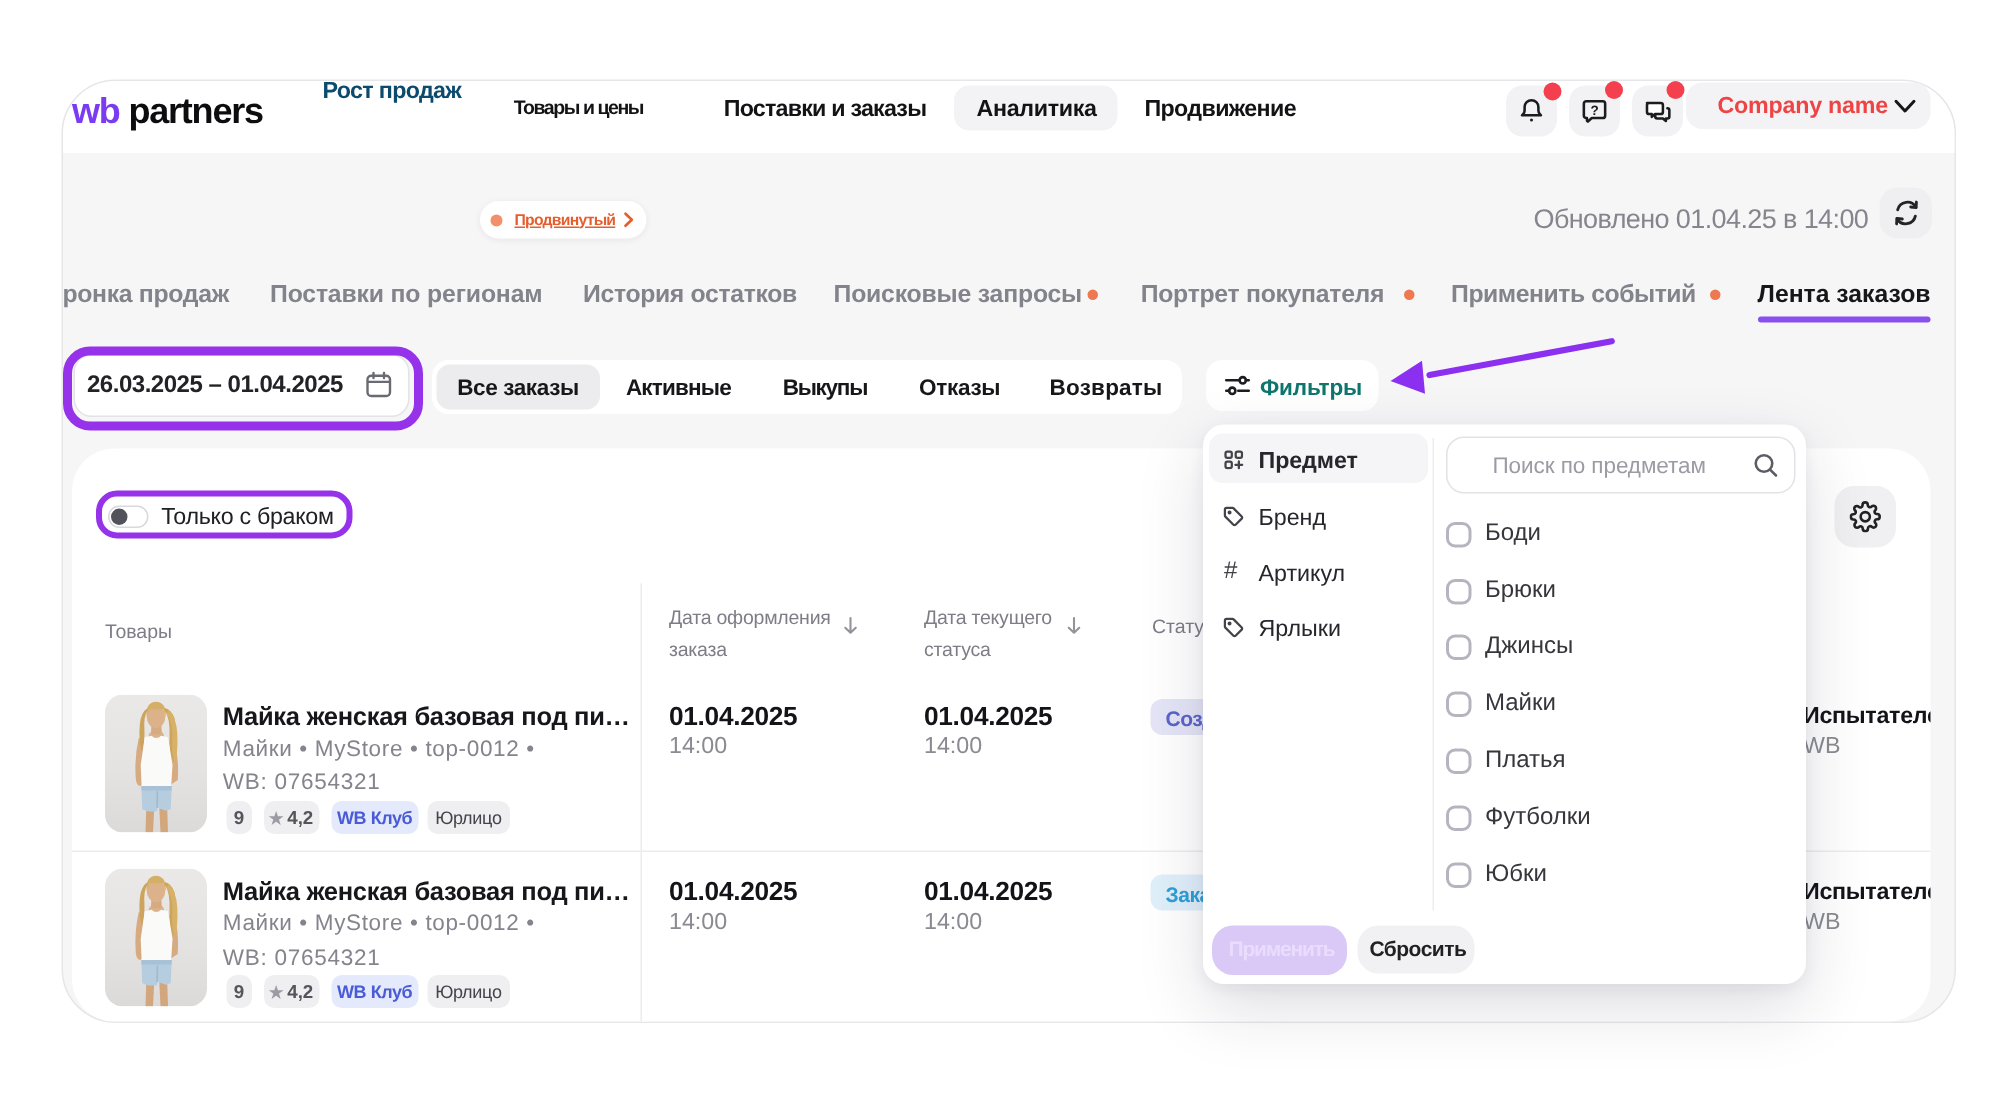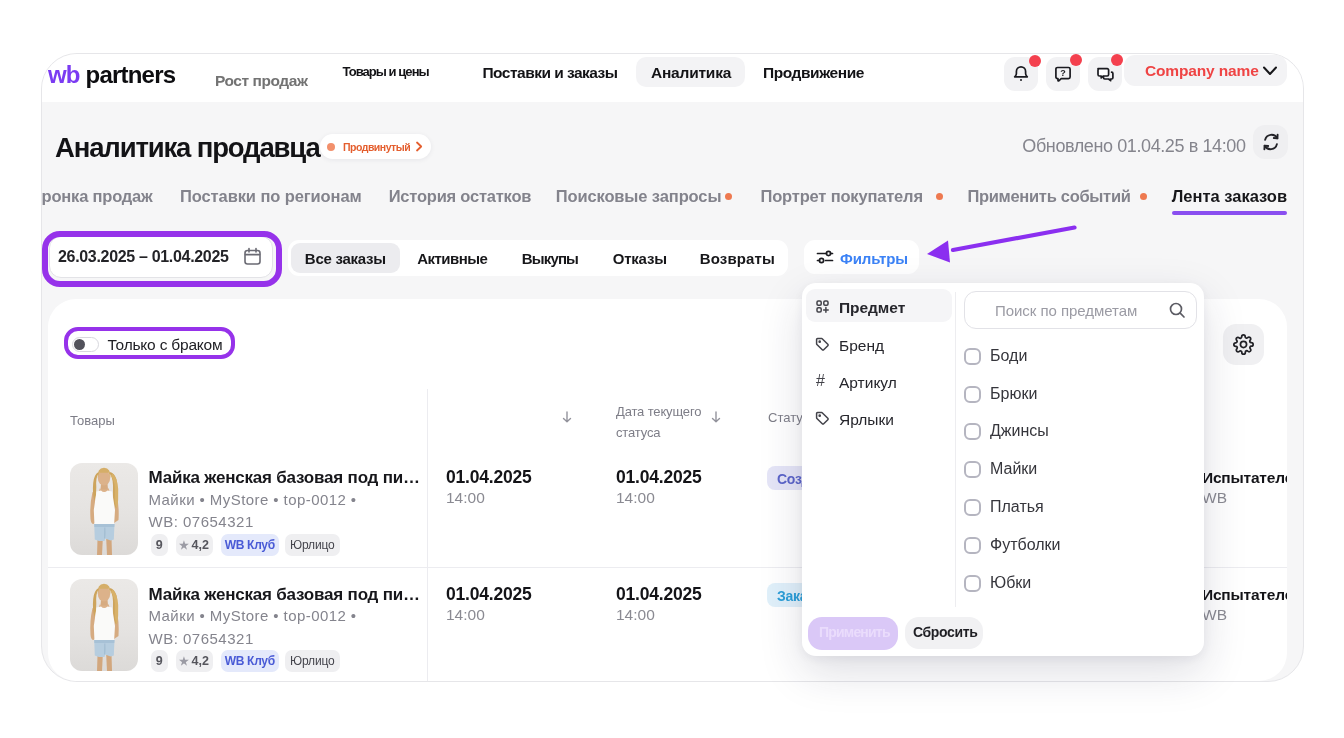--- a/index.html
+++ b/index.html
@@ -9,21 +9,21 @@
 </style>
 </head>
 <body>
 <div id="page">
 
   <div class="abs" id="card" style="left:41px;top:53px;width:1263px;height:629px;background:#f6f6f7;border:1px solid #e6e6e9;border-radius:36px;"></div>
   <div class="abs" id="hdrband" style="left:42px;top:54px;width:1261px;height:48px;background:#fff;border-radius:35px 35px 0 0;"></div>
 
   <div class="abs" style="left:48px;top:61px;font-size:24px;font-weight:700;letter-spacing:-0.8px;color:#0d0d10;"><span style="color:#7b3bf2;">wb</span> partners</div>
 
-  <div class="abs b" id="nav-rost" style="left:215px;top:72px;font-size:15.5px;letter-spacing:-0.44px;color:#737373;text-align:right;">Рост продаж</div>
+  <div class="abs b" id="nav-rost" style="left:215px;top:52px;font-size:15.5px;letter-spacing:-0.44px;color:#0c4a6e;text-align:right;">Рост продаж</div>
   <div class="abs b" id="nav-tov" style="left:342.5px;top:64px;font-size:13px;letter-spacing:-0.95px;color:#131316;">Товары и цены</div>
   <div class="abs b" id="nav-post" style="left:482.5px;top:64px;font-size:15.5px;letter-spacing:-0.52px;color:#131316;">Поставки и заказы</div>
   <div class="abs" id="nav-anal-pill" style="left:636px;top:57px;width:109px;height:30px;background:#f3f3f5;border-radius:10px;"></div>
   <div class="abs b" id="nav-anal" style="left:651px;top:64px;font-size:15.5px;letter-spacing:-0.22px;color:#131316;">Аналитика</div>
   <div class="abs b" id="nav-prod" style="left:763px;top:64px;font-size:15.5px;letter-spacing:-0.43px;color:#131316;">Продвижение</div>
 
   <div class="abs" style="left:1004px;top:57px;width:34px;height:34px;background:#f2f2f4;border-radius:11px;"></div>
   <div class="abs" style="left:1046px;top:57px;width:34px;height:34px;background:#f2f2f4;border-radius:11px;"></div>
   <div class="abs" style="left:1088px;top:57px;width:34px;height:34px;background:#f2f2f4;border-radius:11px;"></div>
   <svg class="abs" style="left:1011px;top:64px;" width="20" height="20" viewBox="0 0 20 20" fill="none" stroke="#1b1b20" stroke-width="1.7" stroke-linecap="round" stroke-linejoin="round">
@@ -41,24 +41,23 @@
   <div class="abs" style="left:1028.5px;top:54.5px;width:12px;height:12px;border-radius:50%;background:#f4404e;"></div>
   <div class="abs" style="left:1070px;top:54px;width:12px;height:12px;border-radius:50%;background:#f4404e;"></div>
   <div class="abs" style="left:1111px;top:54px;width:12px;height:12px;border-radius:50%;background:#f4404e;"></div>
 
   <div class="abs" style="left:1124px;top:54.5px;width:163px;height:31px;background:#f3f3f5;border-radius:11px;"></div>
   <div class="abs b" id="company" style="left:1145px;top:62px;font-size:15.5px;letter-spacing:-0.15px;color:#ef4444;">Company name</div>
   <svg class="abs" style="left:1262px;top:66px;" width="16" height="10" viewBox="0 0 16 10" fill="none" stroke="#17171a" stroke-width="2" stroke-linecap="round" stroke-linejoin="round">
       <path d="M2 1.5 8 8l6-6.5"></path>
     </svg>
 
-  <div class="abs" id="h1" style="left:55px;top:132px;font-size:27.5px;font-weight:700;letter-spacing:-1.15px;color:#131316;">Аналитика продавца</div>
   <div class="abs" style="left:320px;top:134px;width:111px;height:25px;background:#fff;border-radius:13px;box-shadow:0 1px 5px rgba(30,30,50,0.07);"></div>
   <div class="abs" style="left:327px;top:142.5px;width:8px;height:8px;border-radius:50%;background:#f2906c;"></div>
-  <div class="abs b" id="prodv" style="left:343px;top:140.5px;font-size:10.5px;letter-spacing:-0.5px;color:#e45e2e;">Продвинутый</div>
+  <div class="abs b" id="prodv" style="left:343px;top:140.5px;font-size:10.5px;letter-spacing:-0.5px;color:#e45e2e;text-decoration:underline;">Продвинутый</div>
   <svg class="abs" style="left:415px;top:141px;" width="8" height="11" viewBox="0 0 8 11" fill="none" stroke="#e45e2e" stroke-width="1.8" stroke-linecap="round" stroke-linejoin="round">
       <path d="M2 1.5 6.2 5.5 2 9.5"></path>
     </svg>
 
   <div class="abs" id="updated" style="right:98.5px;top:136px;font-size:18px;letter-spacing:-0.4px;color:#85858d;">Обновлено 01.04.25 в 14:00</div>
   <div class="abs" style="left:1253px;top:125px;width:35px;height:34px;background:#efeff1;border-radius:12px;"></div>
   <svg class="abs" style="left:1261.5px;top:132.5px;" width="18" height="18" viewBox="0 0 18 18" fill="none" stroke="#232328" stroke-width="1.9" stroke-linecap="round" stroke-linejoin="round">
     <path d="M15.3 5.2A6.6 6.6 0 0 0 3.1 6.9"></path>
       <path d="M2.7 12.8a6.6 6.6 0 0 0 12.2-1.7"></path>
     <path d="M15.6 1.7l-0.2 3.7-3.6-0.4"></path>
@@ -97,21 +96,21 @@
   <div class="abs b" id="sg4" style="left:612.7px;top:250px;font-size:15px;letter-spacing:-0.2px;color:#17171a;">Отказы</div>
   <div class="abs b" id="sg5" style="left:699.7px;top:250px;font-size:15px;letter-spacing:0.15px;color:#17171a;">Возвраты</div>
 
   <div class="abs" style="left:804px;top:240px;width:114.5px;height:33.5px;background:#fff;border-radius:11px;"></div>
   <svg class="abs" style="left:816px;top:248px;" width="18" height="18" viewBox="0 0 18 18" fill="none" stroke="#1c1c21" stroke-width="1.7" stroke-linecap="round">
     <path d="M1.5 5.5h9M14.5 5.5h2"></path>
       <circle cx="12.5" cy="5.5" r="2.1"></circle>
     <path d="M1.5 12.5h2M9.5 12.5h7"></path>
       <circle cx="5.5" cy="12.5" r="2.1"></circle>
   </svg>
-  <div class="abs b" id="filtry" style="left:840px;top:250px;font-size:15px;letter-spacing:-0.1px;color:#3b82f6;">Фильтры</div>
+  <div class="abs b" id="filtry" style="left:840px;top:250px;font-size:15px;letter-spacing:-0.1px;color:#0f766e;">Фильтры</div>
 
   <svg class="abs" style="left:920px;top:220px;" width="165" height="45" viewBox="0 0 165 45">
     <path d="M154.5 7.5 L33 30" stroke="#8b2ff0" stroke-width="4.2" stroke-linecap="round" fill="none"></path>
     <path d="M7 34 L28 20.5 L30 42.5 Z" fill="#8b2ff0"></path>
   </svg>
 
   <div class="abs" id="panel" style="left:48px;top:299px;width:1239px;height:382px;background:#fff;border-radius:28px;overflow:hidden;">
 
     <div class="abs" style="left:24px;top:38px;width:27px;height:15px;background:#fff;border:1.5px solid #d8d8de;border-radius:8px;"></div>
     <div class="abs" style="left:25.5px;top:39.7px;width:11.6px;height:11.6px;border-radius:50%;background:#52525b;"></div>
@@ -119,20 +118,21 @@
 
     <div class="abs" style="left:16px;top:28px;width:171px;height:32px;border:4px solid #9632ea;border-radius:14px;"></div>
 
     <div class="abs" style="left:1175px;top:25px;width:41px;height:41px;background:#f0f0f2;border-radius:13px;"></div>
     <svg class="abs" style="left:1185px;top:35px;" width="21" height="21" viewBox="0 0 24 24" fill="none" stroke="#222227" stroke-width="2" stroke-linecap="round" stroke-linejoin="round">
       <path d="M12 15.5A3.5 3.5 0 1 0 12 8.5a3.5 3.5 0 0 0 0 7z"></path>
       <path d="M19.4 15a1.65 1.65 0 0 0 .33 1.82l.06.06a2 2 0 1 1-2.83 2.83l-.06-.06a1.65 1.65 0 0 0-1.82-.33 1.65 1.65 0 0 0-1 1.51V21a2 2 0 1 1-4 0v-.09a1.65 1.65 0 0 0-1-1.51 1.65 1.65 0 0 0-1.82.33l-.06.06a2 2 0 1 1-2.83-2.83l.06-.06a1.65 1.65 0 0 0 .33-1.82 1.65 1.65 0 0 0-1.51-1H3a2 2 0 1 1 0-4h.09a1.65 1.65 0 0 0 1.51-1 1.65 1.65 0 0 0-.33-1.82l-.06-.06a2 2 0 1 1 2.83-2.83l.06.06a1.65 1.65 0 0 0 1.82.33h.01a1.65 1.65 0 0 0 1-1.51V3a2 2 0 1 1 4 0v.09a1.65 1.65 0 0 0 1 1.51h.01a1.65 1.65 0 0 0 1.82-.33l.06-.06a2 2 0 1 1 2.83 2.83l-.06.06a1.65 1.65 0 0 0-.33 1.82v.01a1.65 1.65 0 0 0 1.51 1H21a2 2 0 1 1 0 4h-.09a1.65 1.65 0 0 0-1.51 1z"></path>
     </svg>
 
     <div class="abs" id="th1" style="left:22px;top:114px;font-size:13px;color:#7d7d87;">Товары</div>
+    <div class="abs" id="th2" style="left:398px;top:103px;font-size:13px;letter-spacing:-0.15px;color:#7d7d87;line-height:20.5px;">Дата оформления<br>заказа</div>
     <div class="abs" id="th3" style="left:568px;top:103px;font-size:13px;letter-spacing:-0.15px;color:#7d7d87;line-height:20.5px;">Дата текущего<br>статуса</div>
     <div class="abs" id="th4" style="left:720px;top:111px;font-size:13px;color:#7d7d87;">Статус</div>
     <svg class="abs" style="left:513px;top:111px;" width="12" height="14" viewBox="0 0 12 14" fill="none" stroke="#93939c" stroke-width="1.4" stroke-linecap="round" stroke-linejoin="round">
         <path d="M6 2v9.5M2.5 8.5 6 11.8 9.5 8.5"></path>
       </svg>
     <svg class="abs" style="left:662px;top:111px;" width="12" height="14" viewBox="0 0 12 14" fill="none" stroke="#93939c" stroke-width="1.4" stroke-linecap="round" stroke-linejoin="round">
         <path d="M6 2v9.5M2.5 8.5 6 11.8 9.5 8.5"></path>
       </svg>
 
     <div class="abs" style="left:378.5px;top:90px;width:1px;height:293px;background:#ececf0;"></div>

